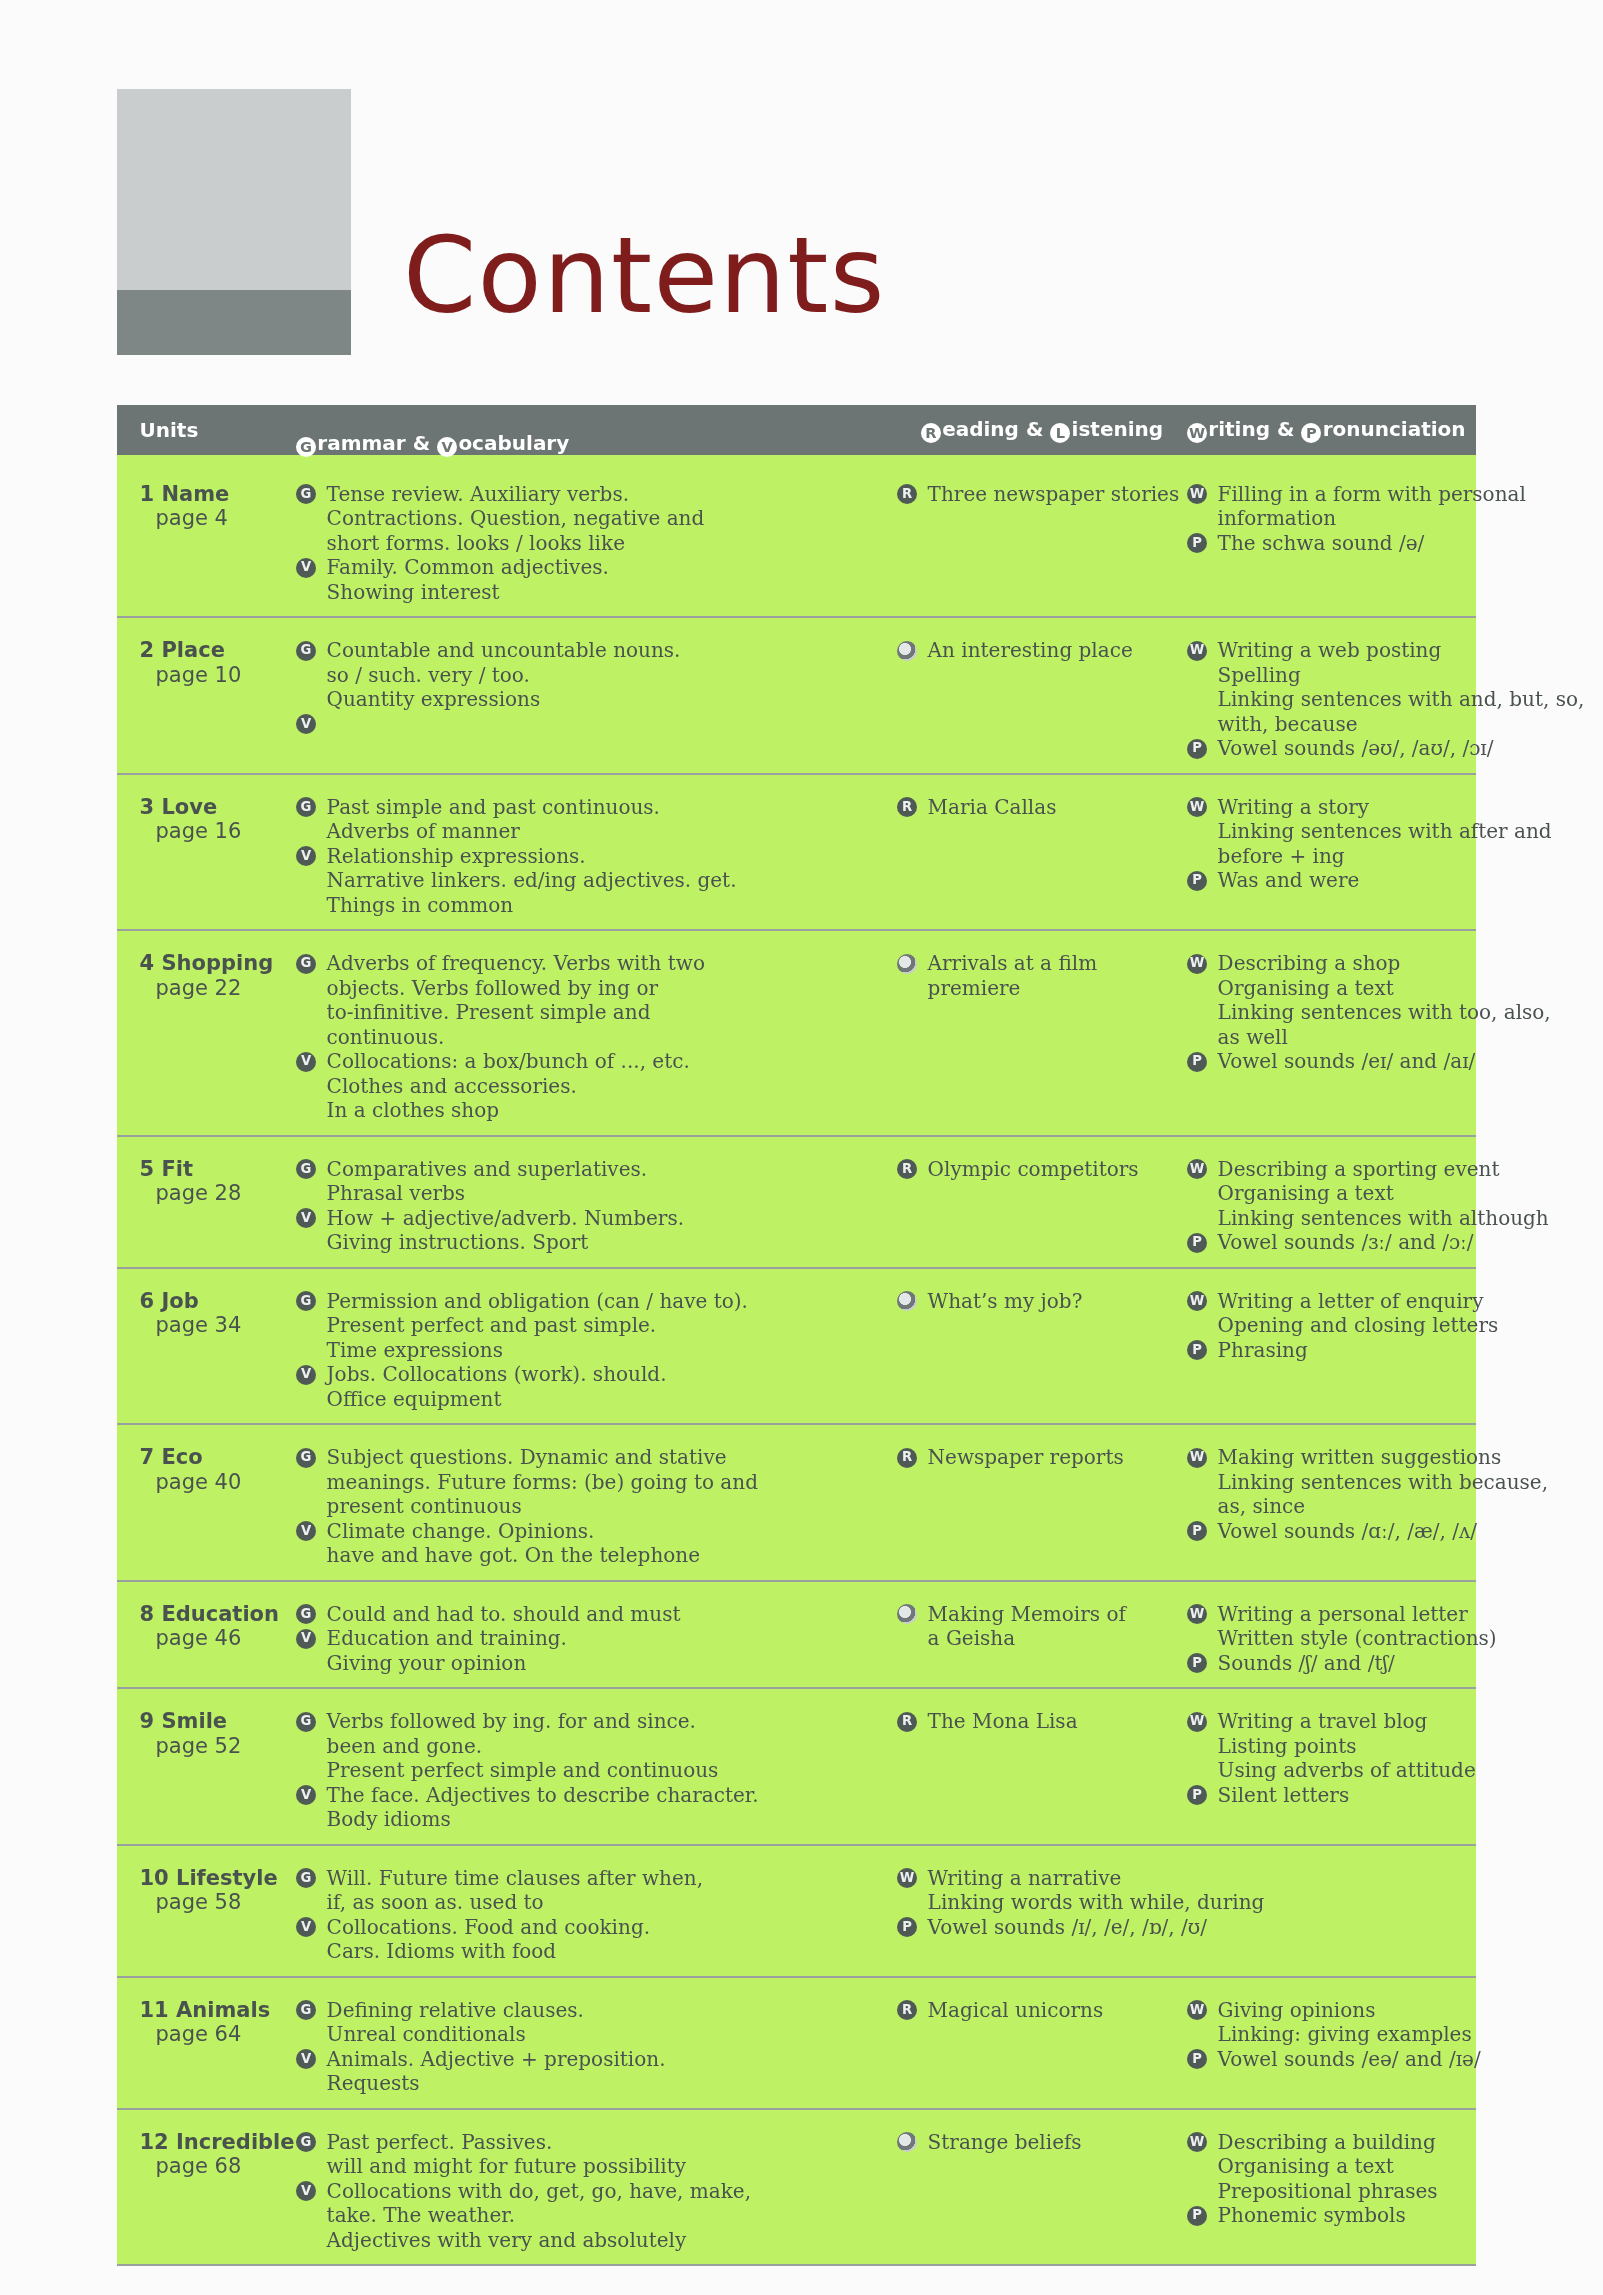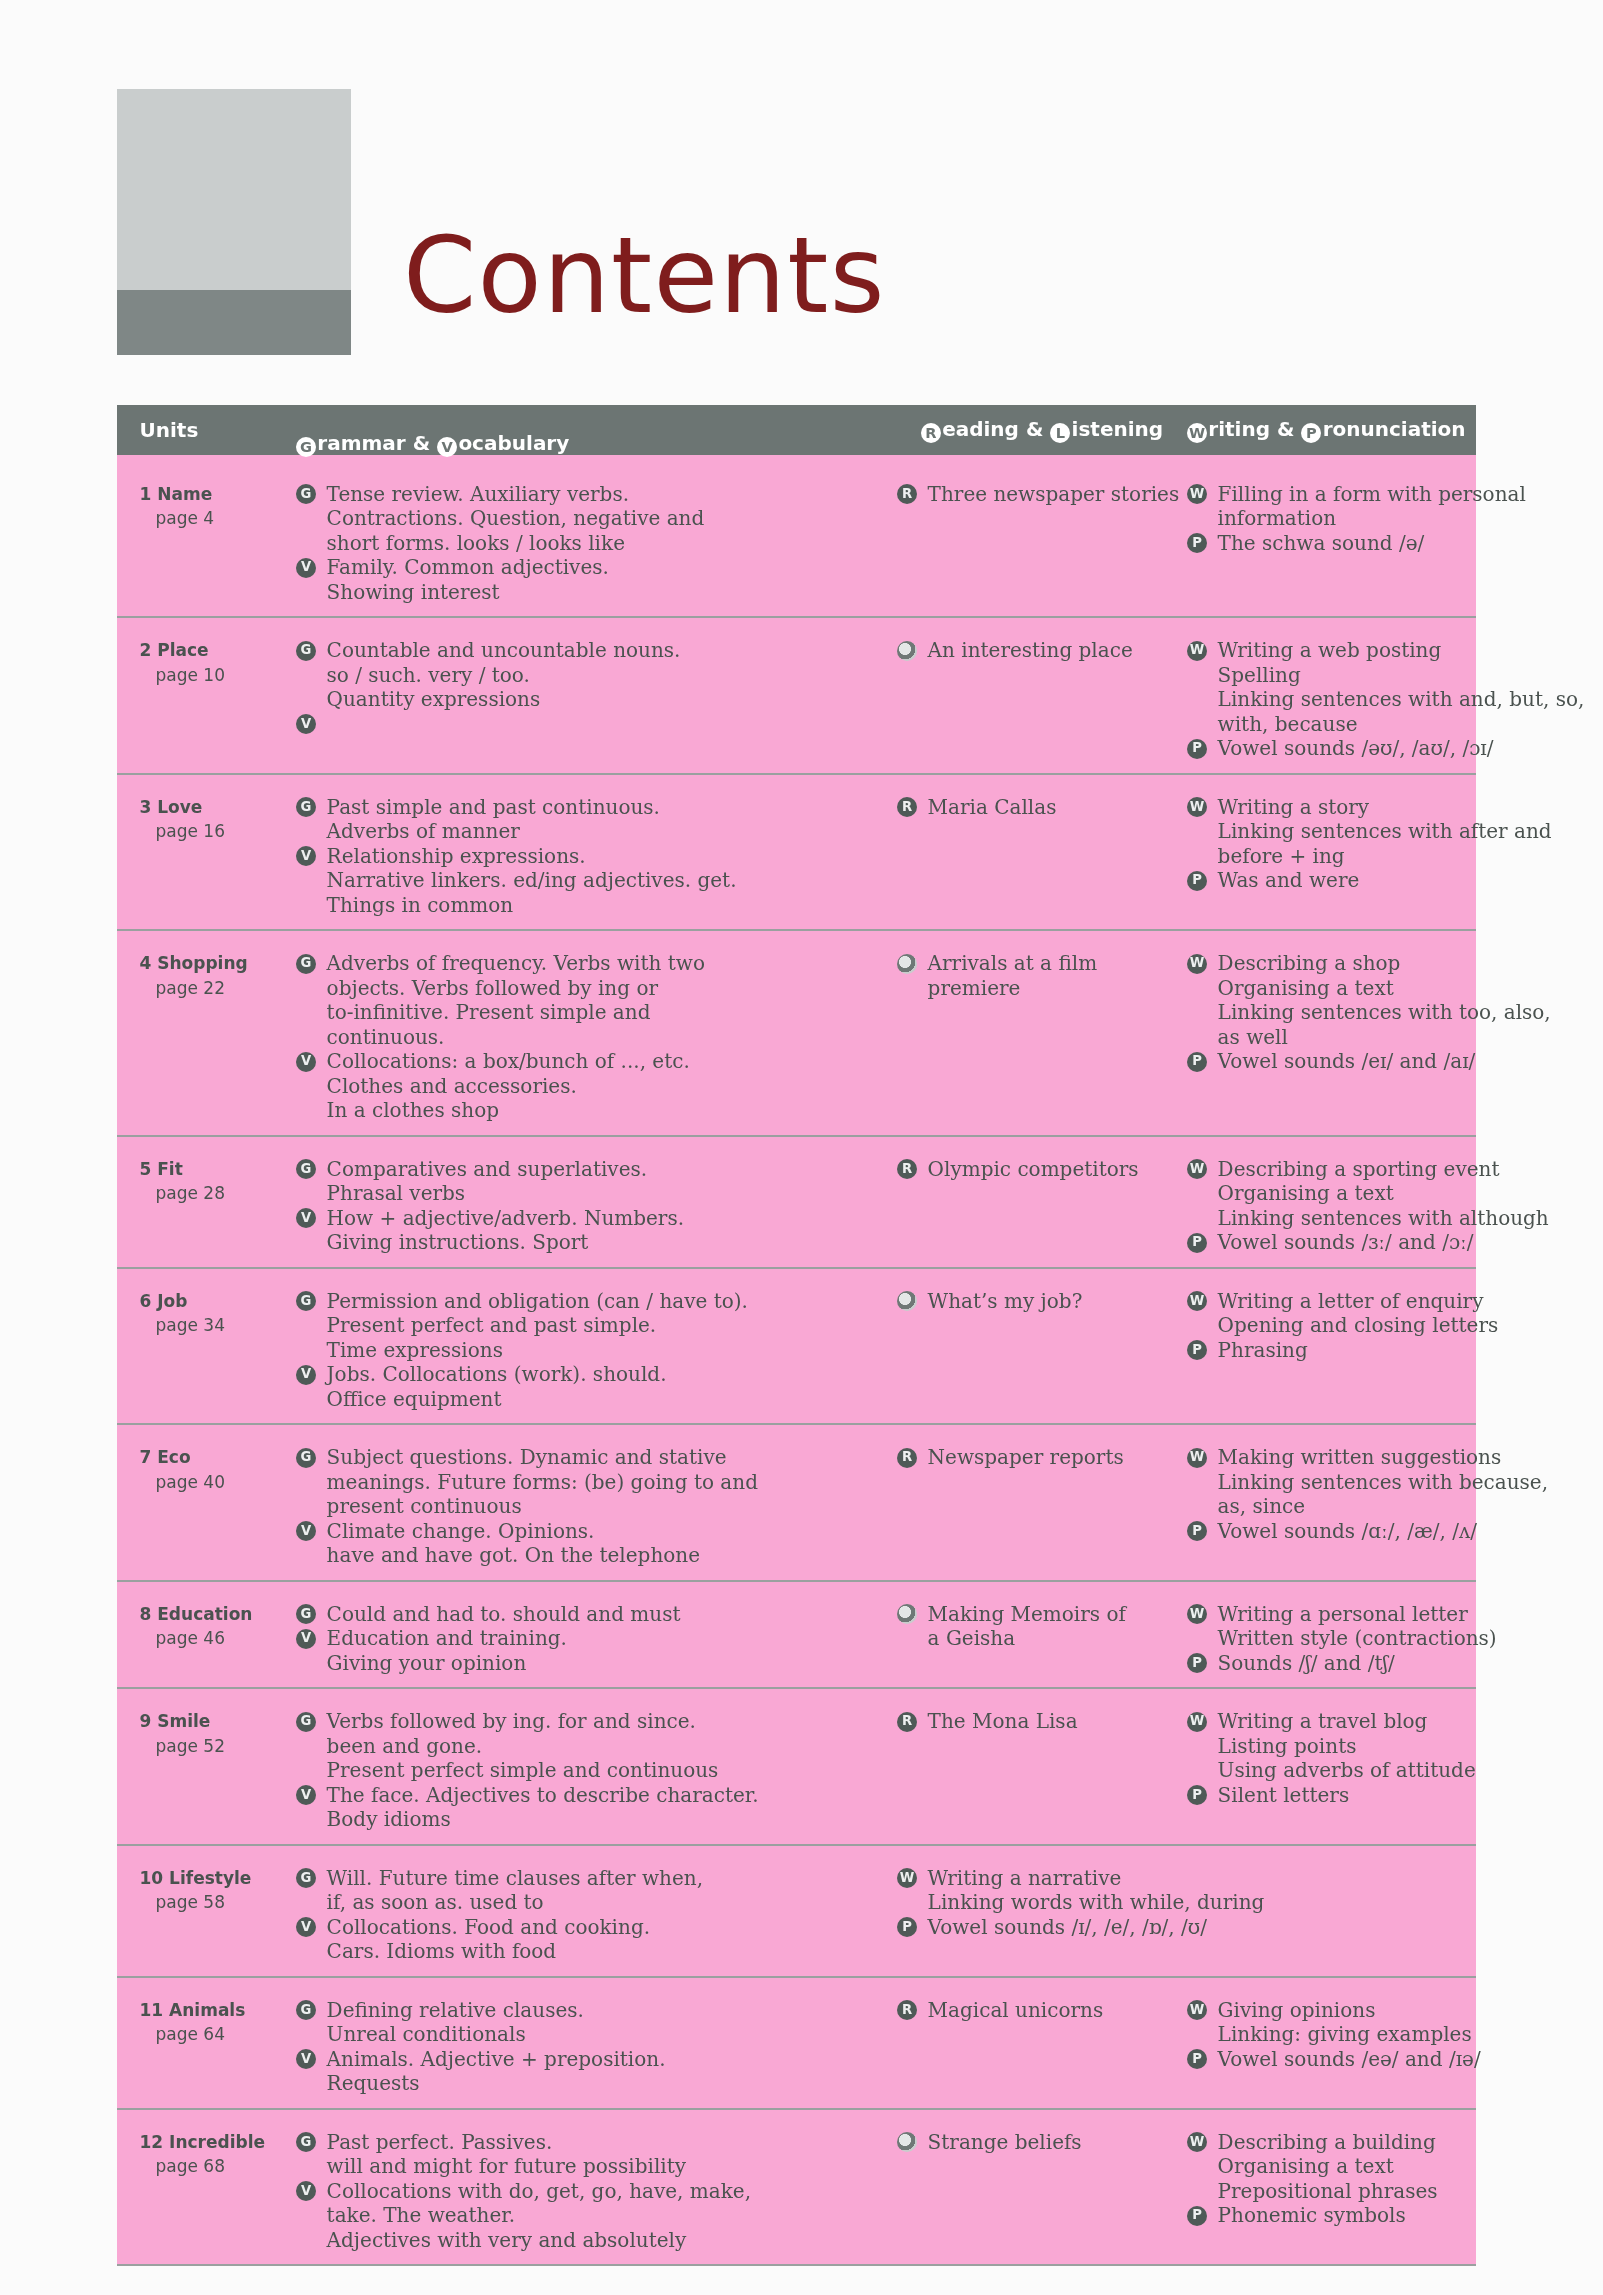--- a/index.html
+++ b/index.html
@@ -13,41 +13,41 @@
   }
   .title-block .dark {
     position: absolute; left: 0; bottom: 0; width: 100%; height: 65px; background: #7f8786;
   }
   .page-title {
     position: absolute; left: 403px; top: 154px; font-family: "DejaVu Sans", sans-serif;
     font-size: 105px; font-weight: 400; color: #7f1d1d; letter-spacing: 1.3px; line-height: 1;
   }
   .table {
     position: absolute; left: 117px; top: 405px; width: 1359px;
-    background: #f9a8d4;
+    background: #bef264;
   }
   .thead {
     display: flex; height: 50px; background: #6c7573; color: #fff; align-items: center;
     font-family: "DejaVu Sans", sans-serif; font-weight: bold; font-size: 20px;
   }
   .col-unit { width: 156px; padding-left: 22.5px; box-sizing: border-box; flex-shrink: 0; }
   .col-gv { width: 459px; padding-left: 176px; box-sizing: border-box; flex-shrink: 0; margin-top: 28px; }
   .col-rl { width: 291px; flex-shrink: 0; }
   .col-wp { flex: 1; }
   .thead .col-gv { padding-left: 0; width: 601px; padding-left: 0; }
   .thead .col-unit { width: 179px; }
   .thead .col-rl { width: 290px; text-align: center; }
   .hcirc {
     display: inline-flex; width: 20px; height: 20px; border-radius: 50%; background: #fff; color: #6c7573;
     font-size: 14.6px; align-items: center; justify-content: center; margin-right: 1.3px; vertical-align: -2px;
   }
   .row { display: flex; border-bottom: 2.6px solid #9aa09f; padding: 20px 0 12px 0; }
   .row.first { padding-top: 26.5px; }
   .unit { width: 179px; padding-left: 22.5px; box-sizing: border-box; flex-shrink: 0;
-    font-family: "DejaVu Sans", sans-serif; font-size: 17px; line-height: 24.5px; }
+    font-family: "DejaVu Sans", sans-serif; font-size: 21px; line-height: 24.5px; }
   .unit .uname { font-weight: bold; display: block; }
   .unit .upage { display: block; margin-left: 16px; }
   .gv { width: 601px; flex-shrink: 0; padding-right: 13.2px; box-sizing: border-box; }
   .rl { width: 290px; flex-shrink: 0; box-sizing: border-box; }
   .wp { flex: 1; }
   .entry { display: flex; font-size: 20px; line-height: 24.5px; }
   .badge {
     flex-shrink: 0; width: 20px; height: 20px; border-radius: 50%; background: #4f5a57; color: #eef0f0;
     font-family: "DejaVu Sans", sans-serif; font-weight: bold; font-size: 13.2px;
     display: flex; align-items: center; justify-content: center; margin-top: 2.6px; margin-right: 10.6px;

